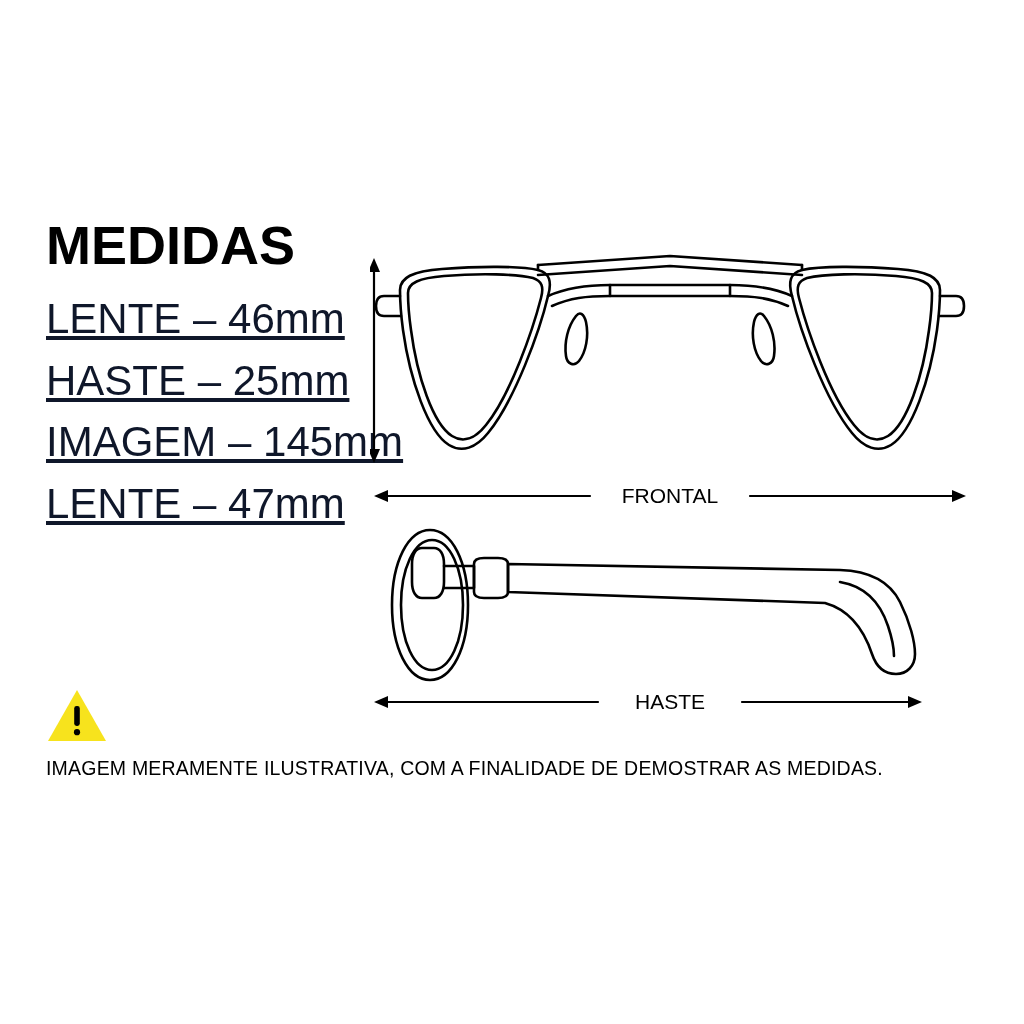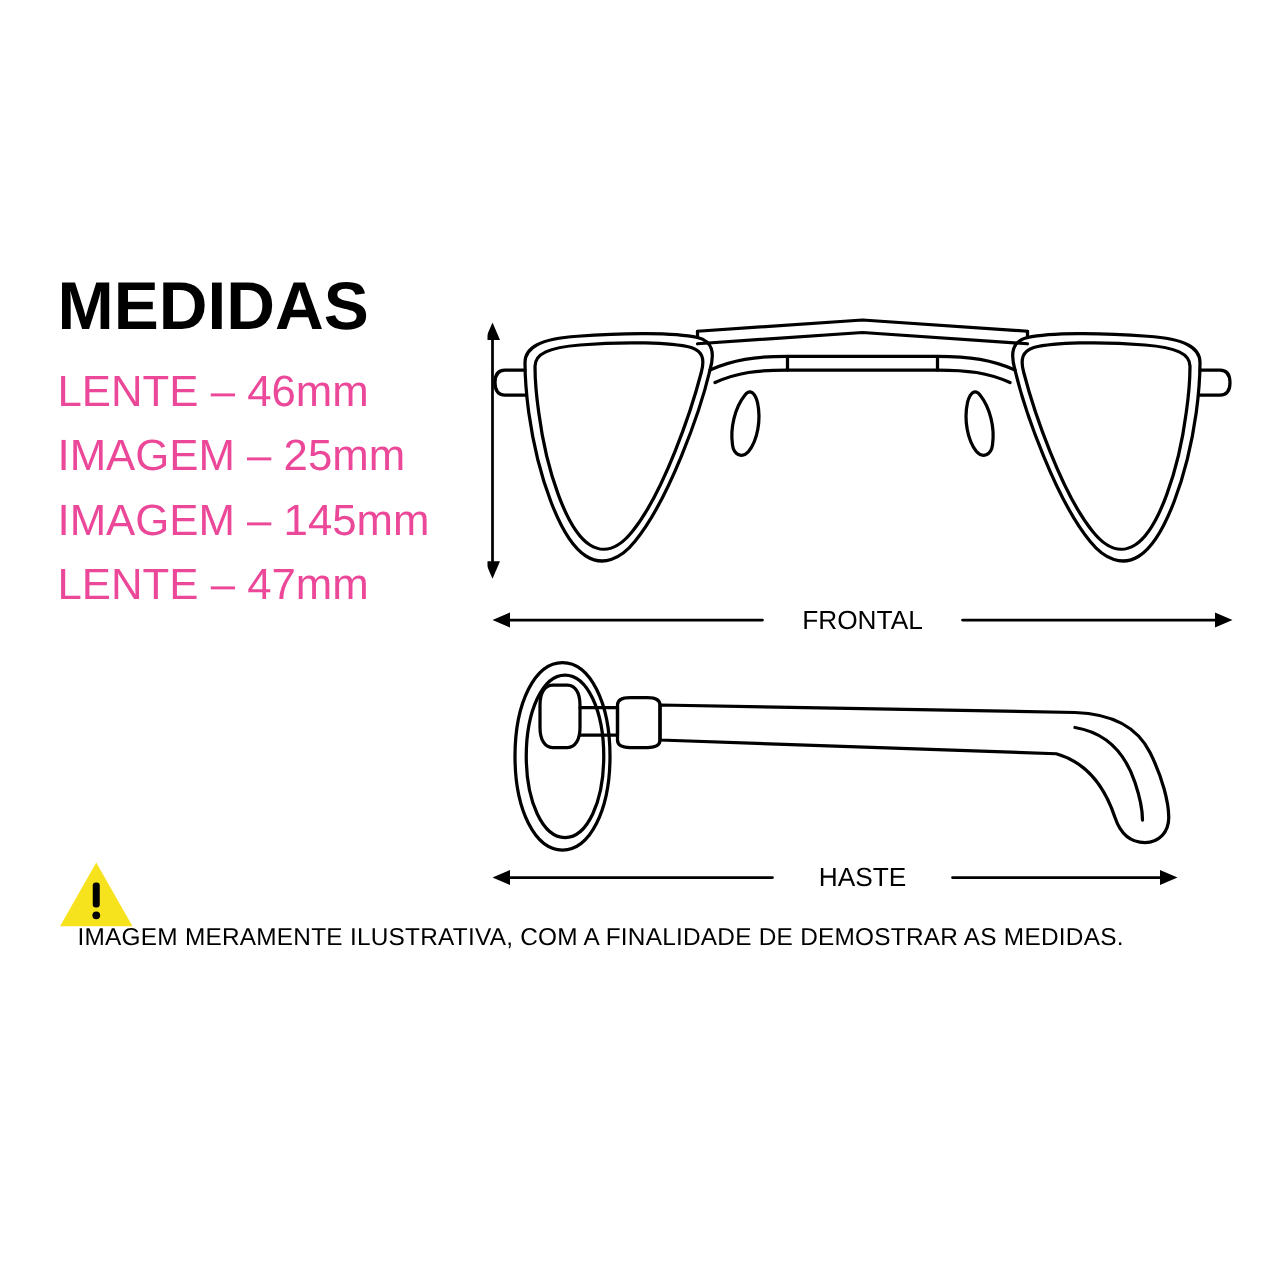--- a/index.html
+++ b/index.html
@@ -33,54 +33,54 @@
   }
   .measures-title {
     font-size: 54px;
     font-weight: bold;
     letter-spacing: 0px;
     line-height: 1.0;
     margin: 0 0 16px 0;
     color: #000;
   }
   .measure-line {
-    font-size: 35px;
+    font-size: 42px;
     font-weight: normal;
     line-height: 1.47;
     white-space: nowrap;
-    color: #ec4899;
+    color: #0f172a;
+    text-decoration: underline;
   }
 
   
   .warning-wrap {
     position: absolute;
     left: 46px;
     top: 688px;
     width: 930px;
   }
   .warning-icon {
     width: 62px;
     height: 56px;
     display: block;
   }
   .disclaimer {
     position: absolute;
     left: 46px;
-    top: 739px;
+    top: 757px;
     font-size: 19.5px;
     letter-spacing: 0.2px;
     white-space: nowrap;
     color: #000;
-    margin-left: 16px;
   }
 
   
   .diagram {
     position: absolute;
-    left: 390px;
+    left: 370px;
     top: 230px;
     width: 600px;
     height: 500px;
   }
   svg { display: block; }
 
   .lbl {
     font-family: "Liberation Sans", sans-serif;
     font-size: 21px;
     fill: #000;
@@ -92,21 +92,21 @@
   }
 </style>
 </head>
 <body>
 
 <div id="canvas">
 
   <div class="measures-block">
     <div class="measures-title">MEDIDAS</div>
     <div class="measure-line">LENTE – 46mm</div>
-    <div class="measure-line">IMAGEM – 25mm</div>
+    <div class="measure-line">HASTE – 25mm</div>
     <div class="measure-line">IMAGEM – 145mm</div>
     <div class="measure-line">LENTE – 47mm</div>
   </div>
 
   <div class="warning-wrap">
     <svg class="warning-icon" viewBox="0 0 62 56">
       <polygon points="31,2 60,53 2,53" fill="#f7e31d"></polygon>
       <rect x="28.2" y="18" width="5.6" height="20" rx="2.4" fill="#000"></rect>
       <circle cx="31" cy="44.2" r="3.1" fill="#000"></circle>
     </svg>

